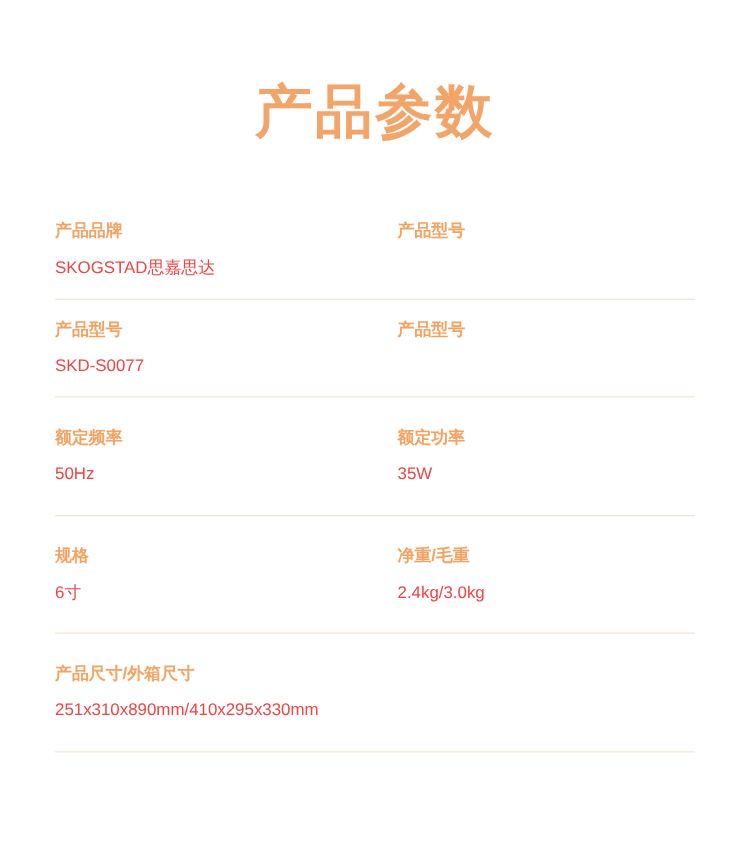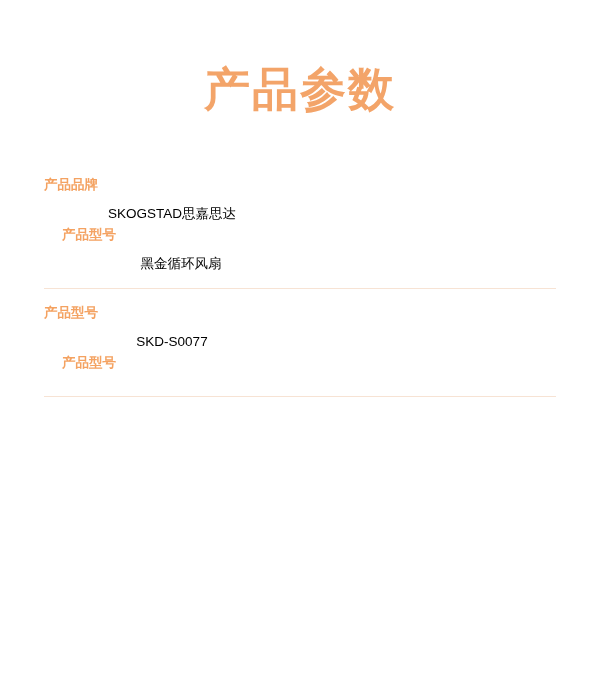--- a/index.html
+++ b/index.html
@@ -30,21 +30,21 @@
     margin-bottom: 13px;
     line-height: 1.2;
   }
   .spec-table {
     margin-top: 58px;
     padding: 0 44px;
     box-sizing: border-box;
   }
   .spec-row {
     display: flex;
-    flex-direction: column;
+    flex-direction: row;
     border-bottom: 1px solid #f7e3d4;
     padding-bottom: 14px;
     padding-top: 14px;
   }
   .spec-row.first {
     padding-top: 0;
   }
   .spec-row.last {
     border-bottom: 1px solid #f7e3d4;
   }
@@ -63,23 +63,22 @@
   .spec-label {
     font-size: 13.5px;
     font-weight: bold;
     color: #f4a261;
     line-height: 1.5;
     margin-bottom: 9px;
   }
   .spec-value {
     font-size: 13.5px;
     font-weight: normal;
-    color: #000000;
+    color: #ef4444;
     line-height: 1.5;
-    text-align: center;
   }
   .tall-row {
     padding-top: 22px;
     padding-bottom: 22px;
   }
 </style>
 </head>
 <body>
 
 <div class="page">
@@ -88,31 +87,56 @@
 
   <div class="spec-table">
 
     <div class="spec-row first">
       <div class="spec-cell">
         <div class="spec-label">产品品牌</div>
         <div class="spec-value">SKOGSTAD思嘉思达</div>
       </div>
       <div class="spec-cell right">
         <div class="spec-label">产品型号</div>
-        <div class="spec-value">黑金循环风扇</div>
       </div>
     </div>
 
     <div class="spec-row">
       <div class="spec-cell">
         <div class="spec-label">产品型号</div>
         <div class="spec-value">SKD-S0077</div>
       </div>
       <div class="spec-cell right">
         <div class="spec-label">产品型号</div>
       </div>
     </div>
 
+    <div class="spec-row tall-row">
+      <div class="spec-cell">
+        <div class="spec-label">额定频率</div>
+        <div class="spec-value">50Hz</div>
+      </div>
+      <div class="spec-cell right">
+        <div class="spec-label">额定功率</div>
+        <div class="spec-value">35W</div>
+      </div>
+    </div>
 
+    <div class="spec-row tall-row">
+      <div class="spec-cell">
+        <div class="spec-label">规格</div>
+        <div class="spec-value">6寸</div>
+      </div>
+      <div class="spec-cell right">
+        <div class="spec-label">净重/毛重</div>
+        <div class="spec-value">2.4kg/3.0kg</div>
+      </div>
+    </div>
 
+    <div class="spec-row last tall-row">
+      <div class="spec-cell full">
+        <div class="spec-label">产品尺寸/外箱尺寸</div>
+        <div class="spec-value">251x310x890mm/410x295x330mm</div>
+      </div>
+    </div>
 
   </div>
 </div>
 
 </body></html>

